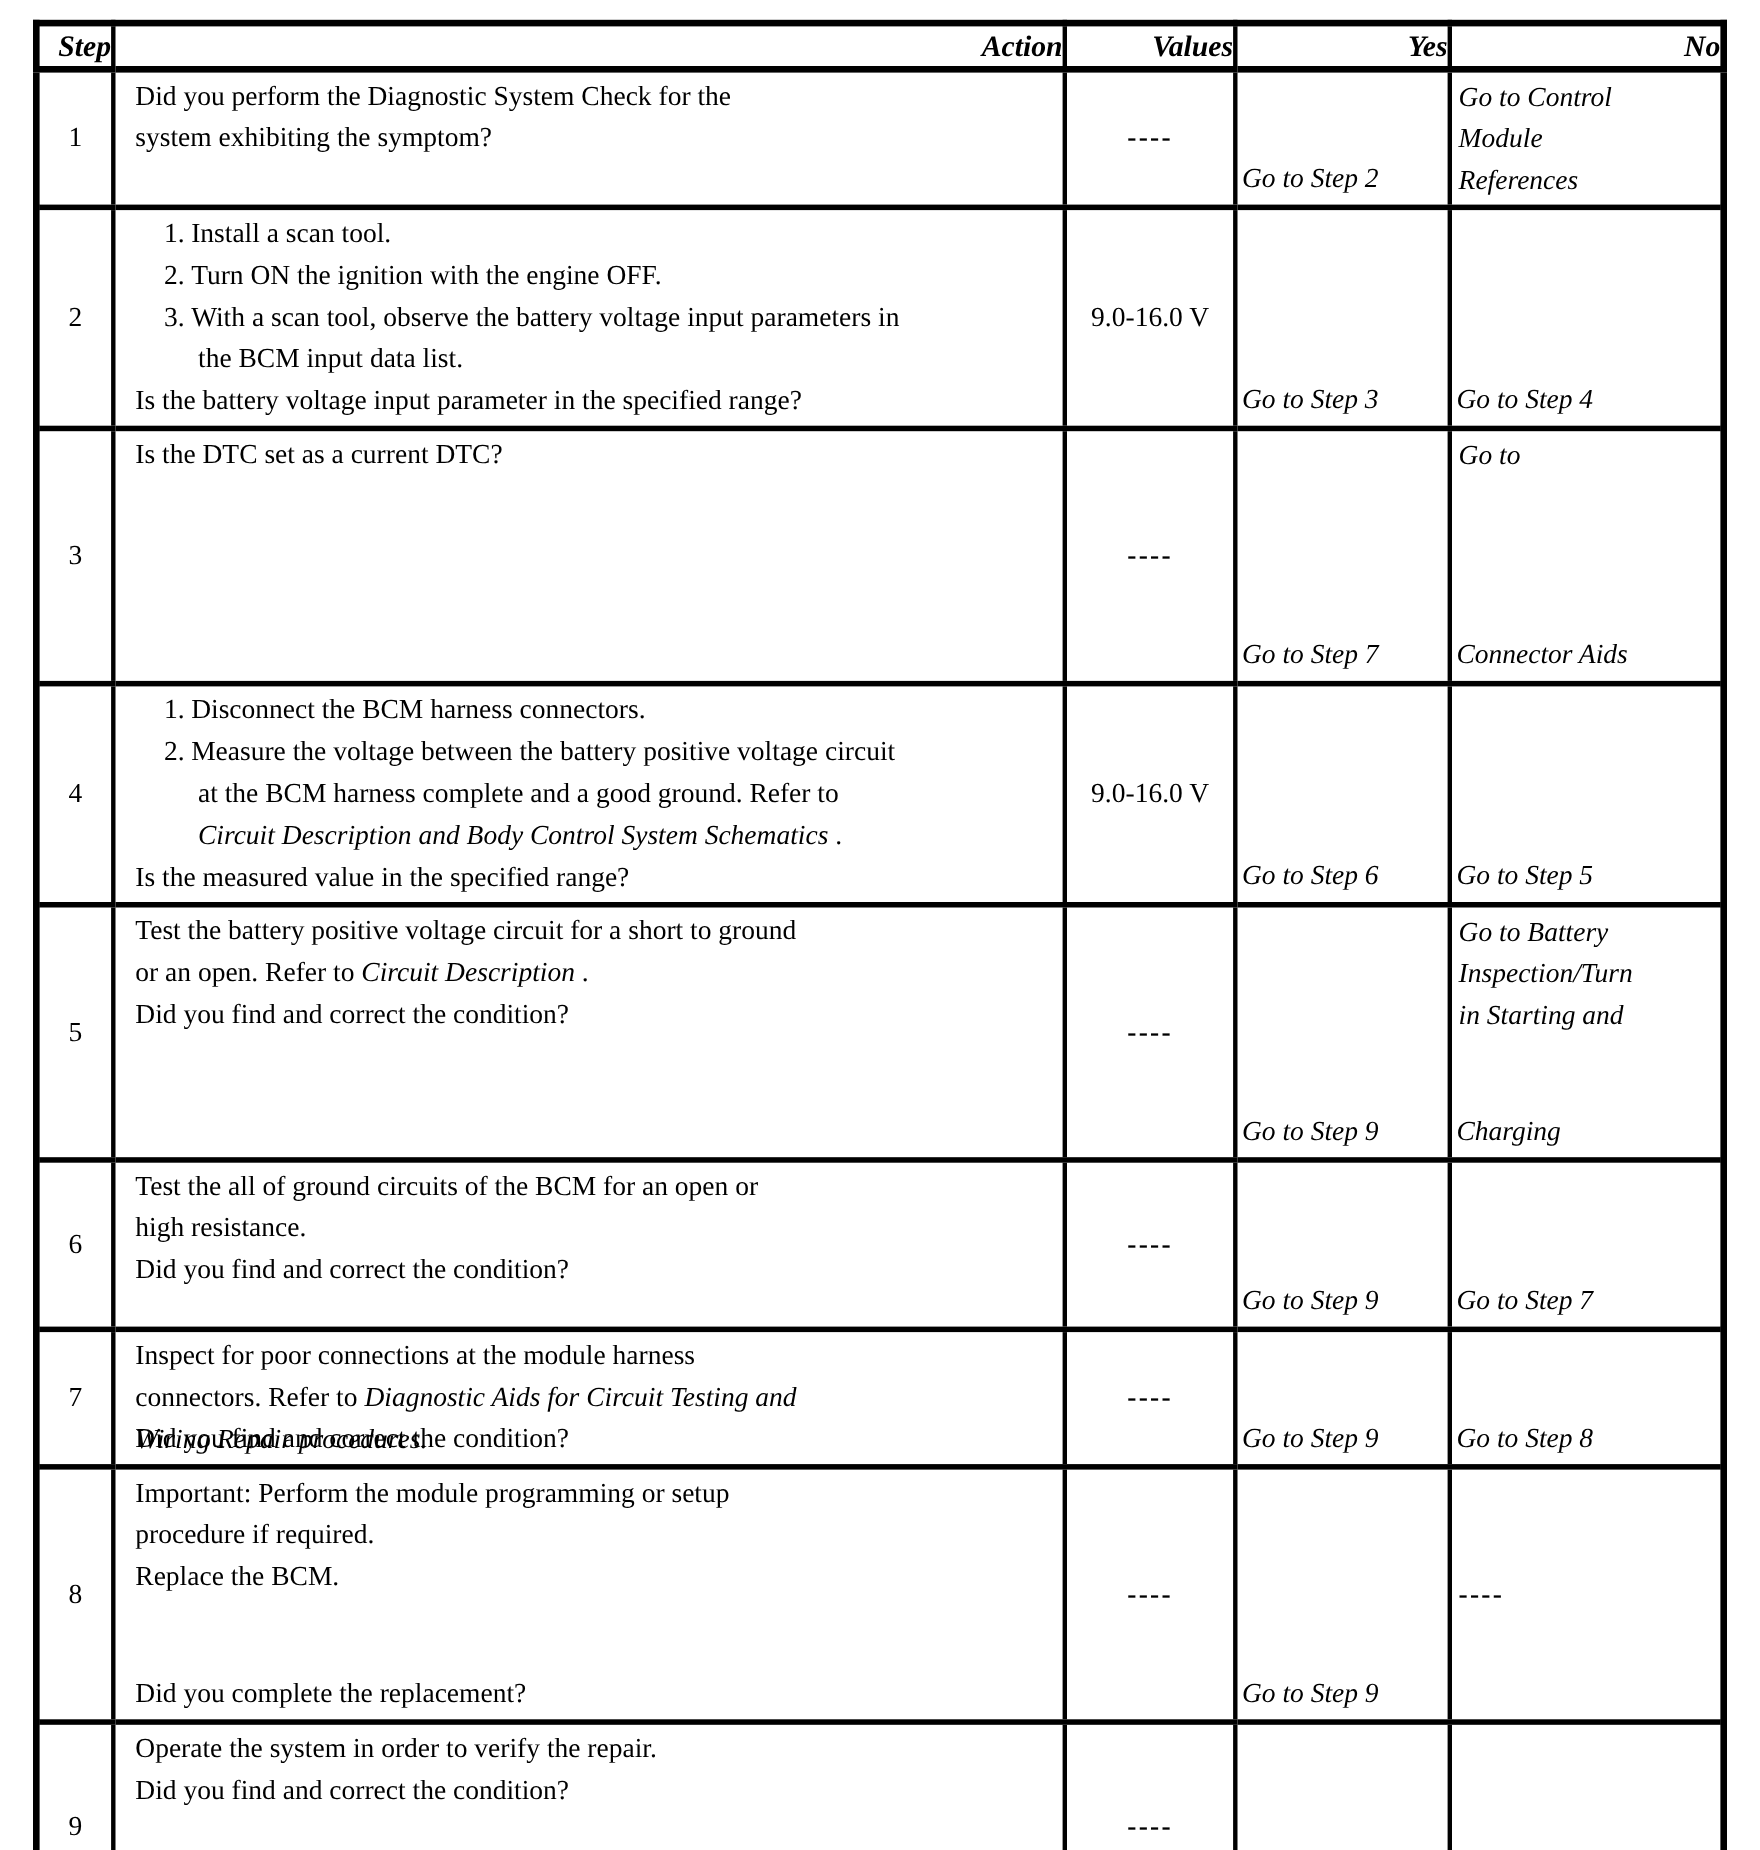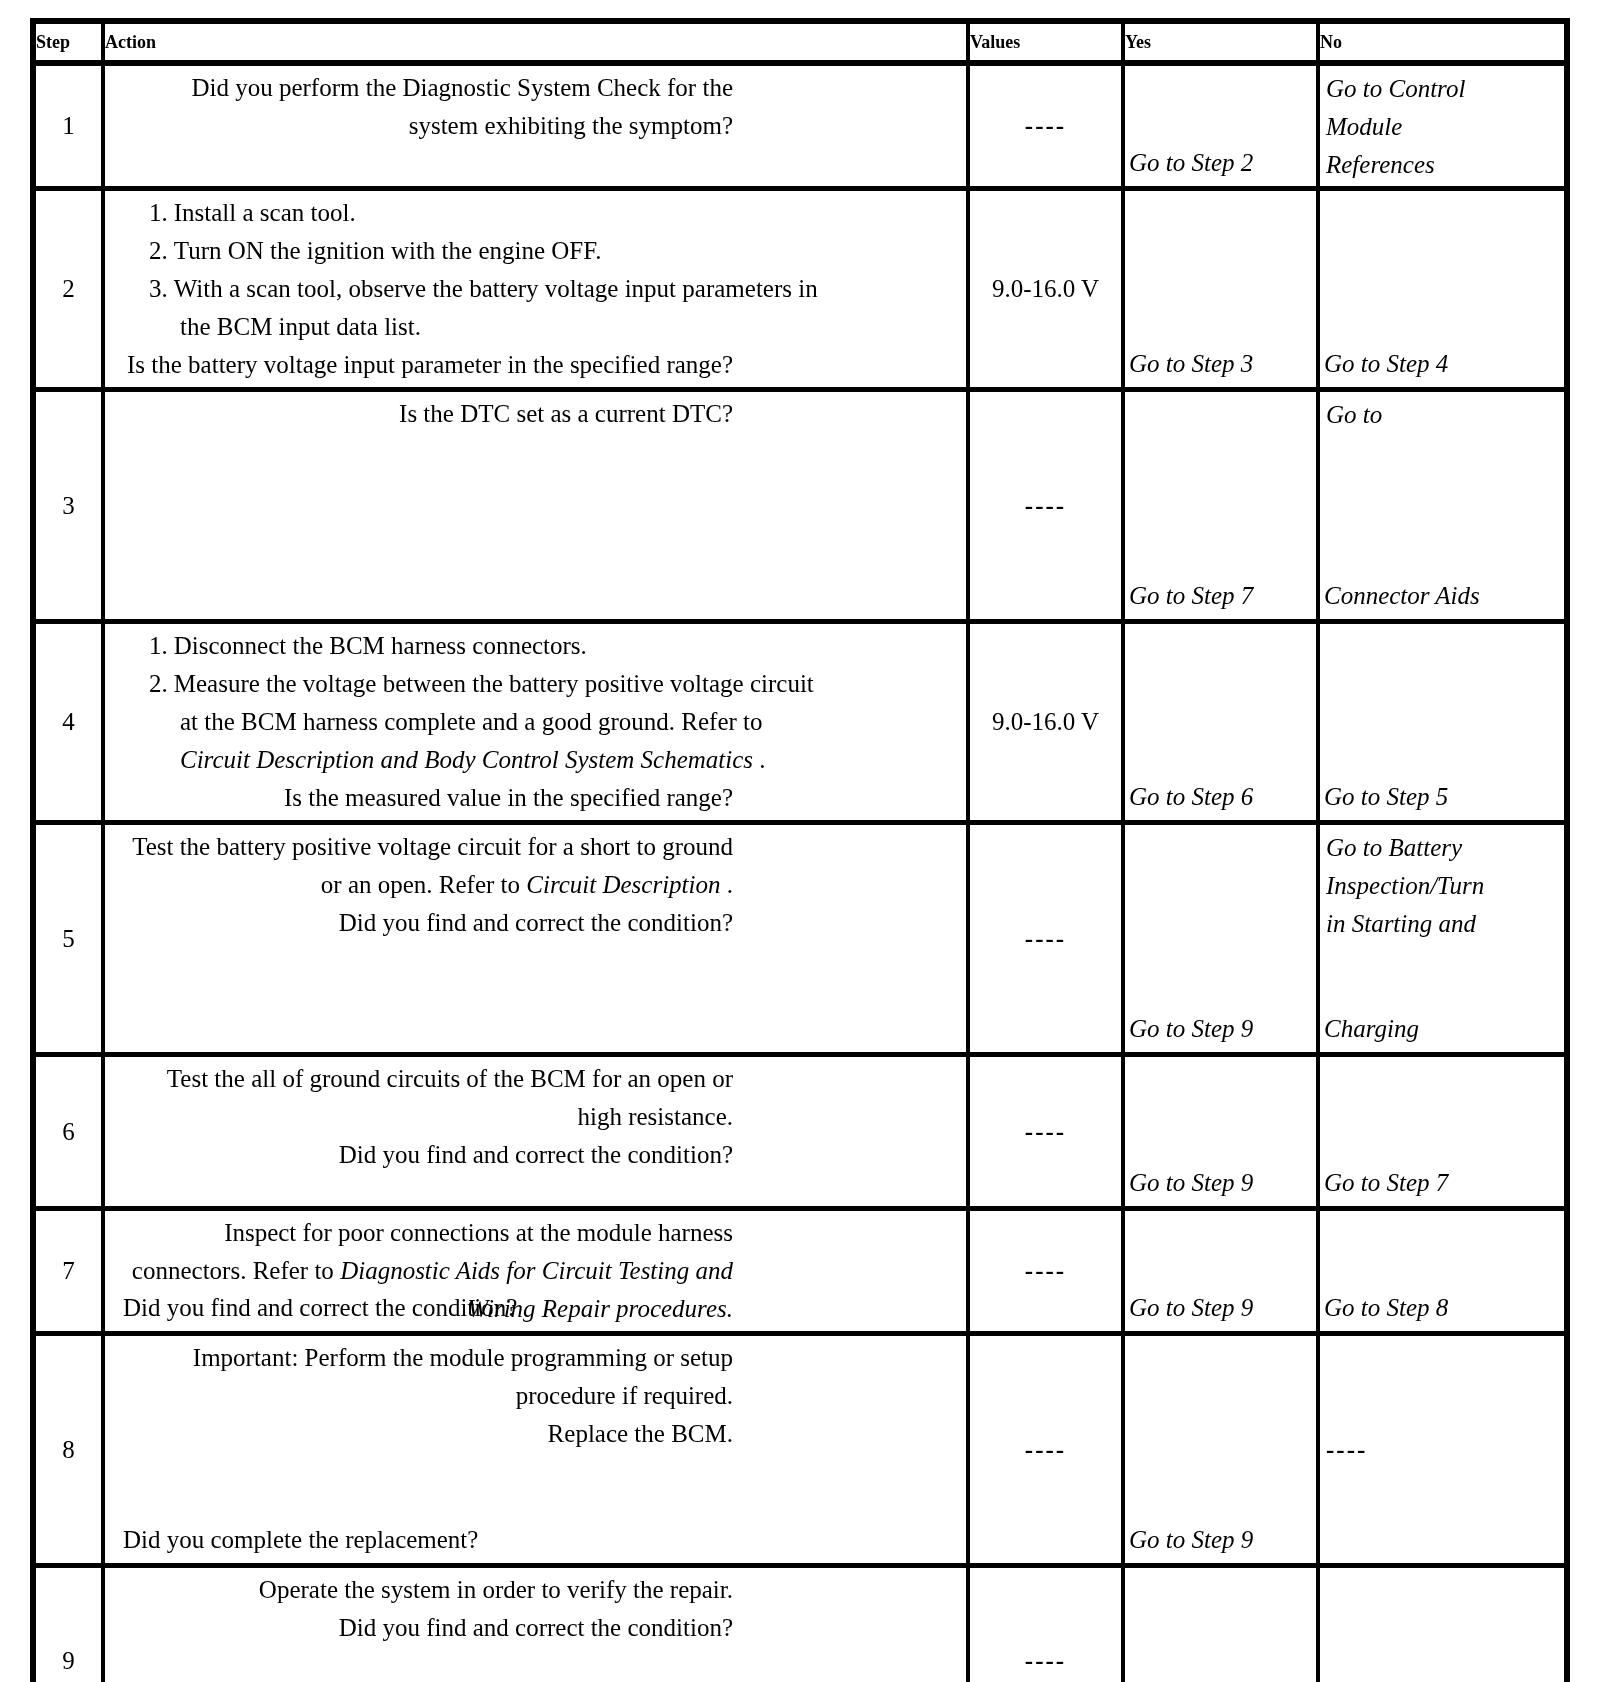--- a/index.html
+++ b/index.html
@@ -6,41 +6,41 @@
   body{width:1600px;height:1682px;font-family:"Liberation Serif",serif;color:#000;}
   .sheet{padding:18px 0 0 30px;}
   table{border-collapse:collapse;table-layout:fixed;width:1534px;border:6px solid #000;}
   col.c-step{width:70px;}
   col.c-action{width:865px;}
   col.c-values{width:155px;}
   col.c-yes{width:195px;}
   col.c-no{width:249px;}
   th,td{border:4px solid #000;border-top-width:5px;border-bottom-width:5px;vertical-align:top;}
   thead tr{height:42px;}
-  th{font-weight:bold;font-size:18px;text-align:left;vertical-align:middle;border-bottom-width:6px;padding:2px 0;}
+  th{font-weight:bold;font-size:27px;text-align:right;vertical-align:middle;border-bottom-width:6px;padding:2px 0;font-style:italic;}
   
   tbody tr:nth-child(1){height:76px;}
   tbody tr:nth-child(2){height:152px;}
   tbody tr:nth-child(3){height:232px;}
   tbody tr:nth-child(4){height:76px;}
   tbody tr:nth-child(5){height:232px;}
   tbody tr:nth-child(6){height:154px;}
   tbody tr:nth-child(7){height:112px;}
   tbody tr:nth-child(8){height:232px;}
   tbody tr:nth-child(9){height:192px;}
   tbody tr:nth-child(10){height:80px;}
   
   .ref-cell{padding:2px 10px 4px 14px;font-size:25px;line-height:37px;border-bottom-width:6px;}
   .ref-label{font-weight:bold;}
   .ref-value{font-style:italic;}
   
   .step-cell{text-align:center;vertical-align:middle;font-size:25px;}
   
   .action-cell{position:relative;padding:3px 12px 3px 18px;font-size:25px;line-height:38px;}
-  .action-text{max-width:610px;text-align:right;}
+  .action-text{max-width:610px;}
   .action-li{max-width:640px;padding-left:57px;text-indent:-31px;}
   .action-li .num{padding-right:6px;}
   .action-question-bottom{position:absolute;left:18px;bottom:4px;max-width:610px;}
   .run-i{font-style:italic;}
   .run-b{font-weight:normal;}
   
   .values-cell{text-align:center;vertical-align:middle;font-size:25px;}
   
   .choice-cell{position:relative;text-align:left;font-size:25px;line-height:38px;font-style:italic;padding:2px 6px;}
   .choice-cell.middle{vertical-align:middle;}

